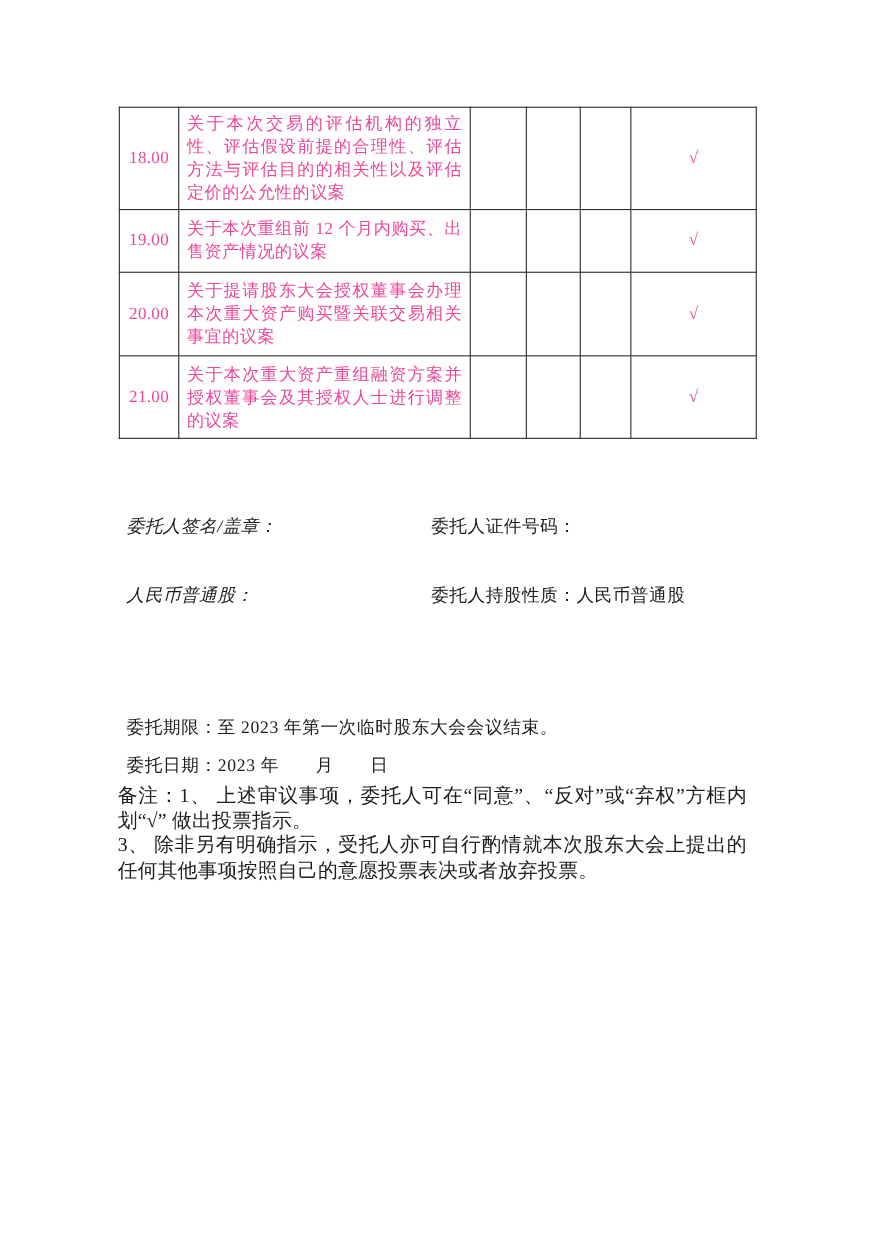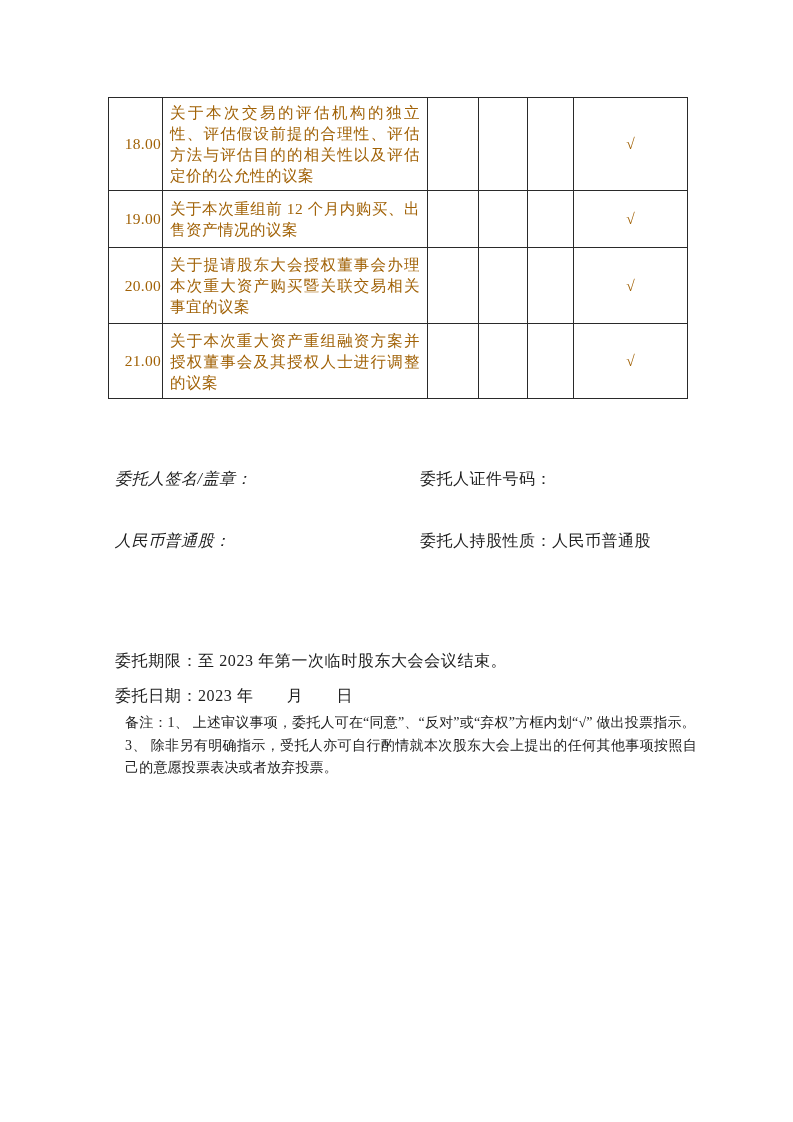--- a/index.html
+++ b/index.html
@@ -24,24 +24,24 @@
     left: 108px;
     top: 97px;
     width: 579px;
     border-collapse: collapse;
     table-layout: fixed;
   }
   table.vote-table td {
     border: 1px solid #2a2a2a;
     vertical-align: middle;
     font-size: 15.5px;
-    color: #a16207;
+    color: #ec4899;
   }
   td.num-cell {
-    text-align: right;
+    text-align: center;
     font-size: 15px;
     letter-spacing: 0.3px;
   }
   td.desc-cell {
     padding: 4px 7px;
     line-height: 21px;
     text-align: justify;
     letter-spacing: 0.5px;
   }
   td.mark-cell {
@@ -57,21 +57,21 @@
   .form-row {
     position: absolute;
     left: 115px;
     width: 580px;
     height: 22px;
     font-size: 16px;
     letter-spacing: 0.5px;
     white-space: nowrap;
   }
   .form-row .left-label  { position: absolute; left: 0; font-style: italic; }
-  .form-row .right-label { position: absolute; left: 277px; margin-left: 28px; }
+  .form-row .right-label { position: absolute; left: 277px; }
   .form-row-1 { top: 469px; }
   .form-row-2 { top: 531px; }
   .form-row-3 { top: 593px; }
 
   .period-line {
     position: absolute;
     left: 115px;
     top: 651px;
     font-size: 16px;
     letter-spacing: 0.6px;
@@ -82,24 +82,24 @@
     left: 115px;
     top: 686px;
     font-size: 16px;
     letter-spacing: 0.6px;
     white-space: nowrap;
   }
 
   
   .notes {
     position: absolute;
-    left: 125px;
+    left: 107px;
     top: 712px;
     width: 572px;
-    font-size: 14px;
+    font-size: 18px;
     line-height: 22.5px;
     letter-spacing: 0.2px;
   }
   .note-line {
     text-align: justify;
   }
 </style>
 </head>
 <body>
 

